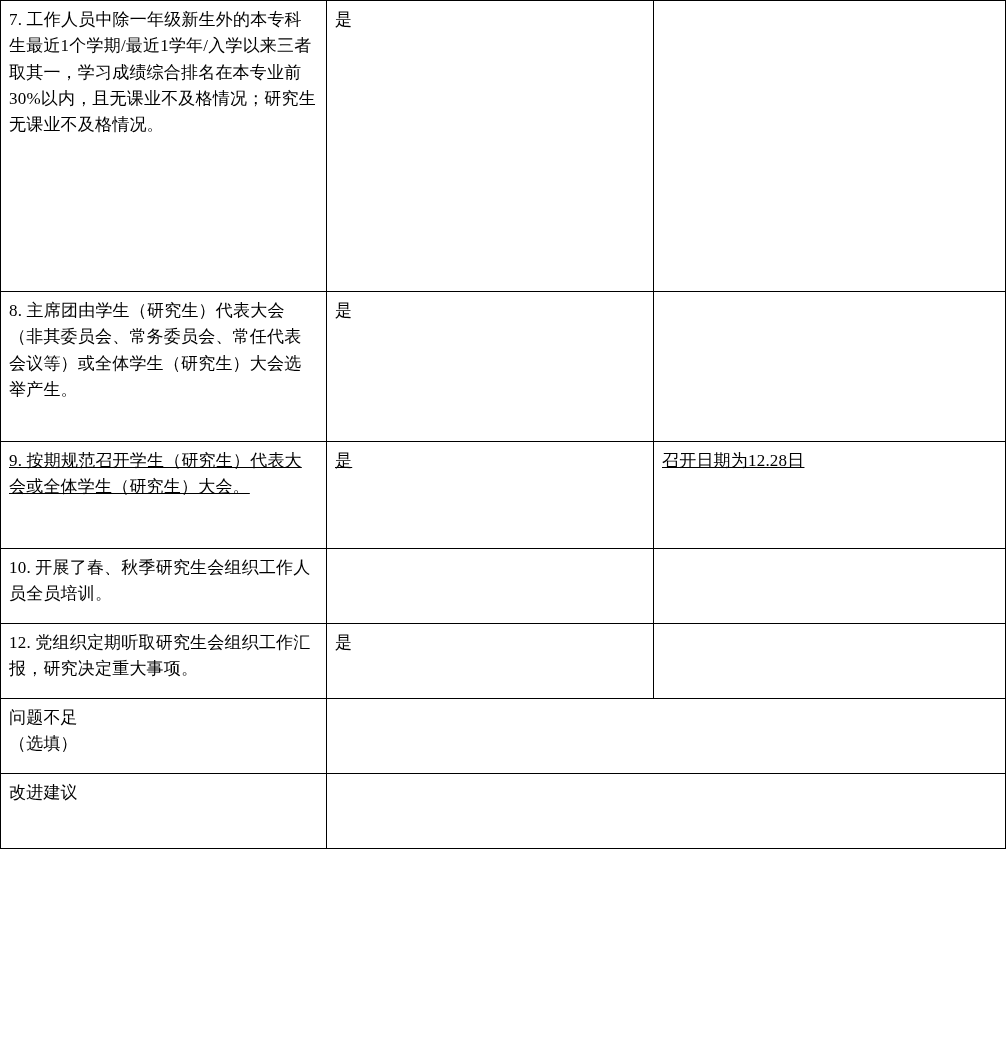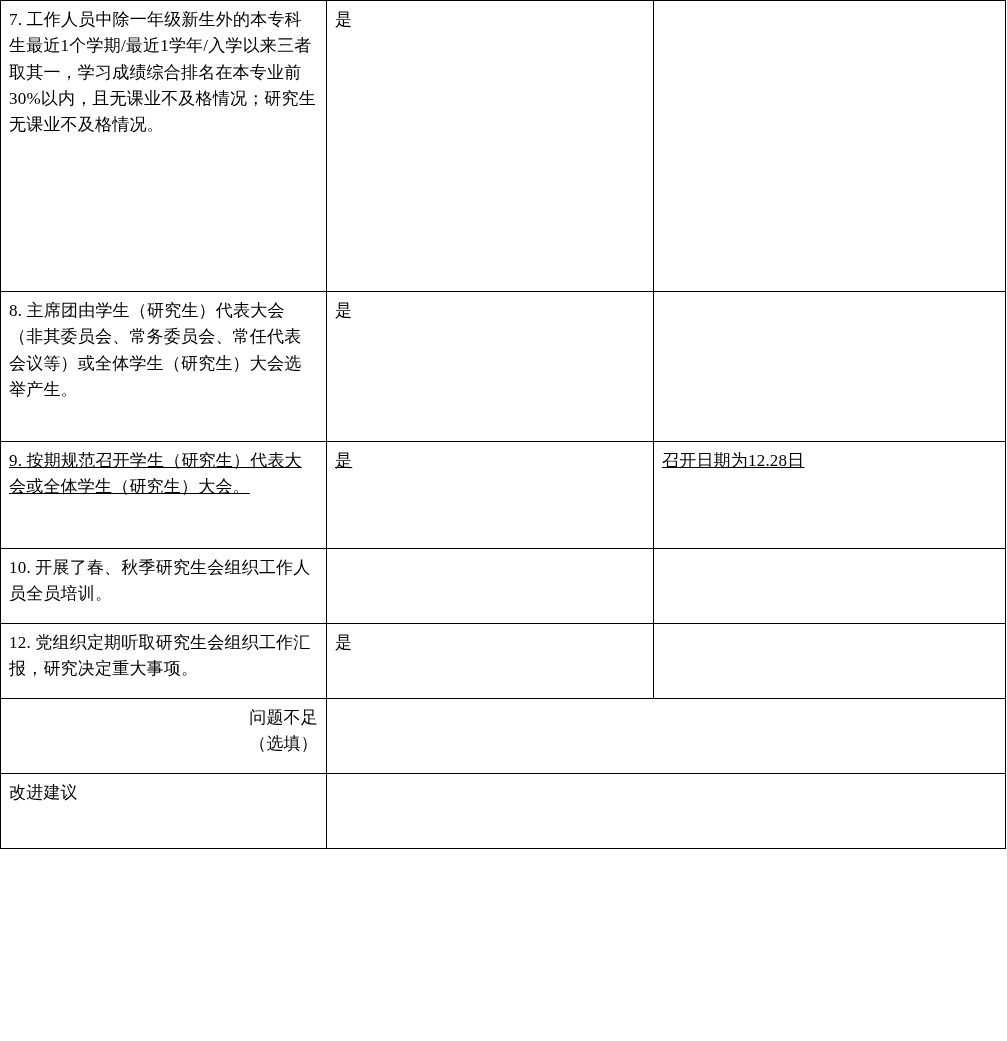--- a/index.html
+++ b/index.html
@@ -52,21 +52,21 @@
     display: block;
   }
   
   tr.r7 td  { height: 278px; }
   tr.r8 td  { height: 137px; }
   tr.r9 td  { height: 94px; text-decoration: underline; }
   tr.r10 td { height: 62px; }
   tr.r11 td { height: 125px; }
   tr.r12 td { height: 62px; }
   tr.r13 td { height: 94px; }
-  tr.rq td  { height: 62px; text-align: right; }
+  tr.rq td  { height: 62px; }
   tr.rs td  { height: 62px; }
 </style>
 </head>
 <body>
 
 <div class="sheet">
   <table class="form-table">
     <colgroup>
       <col class="c-item">
       <col class="c-ans">

